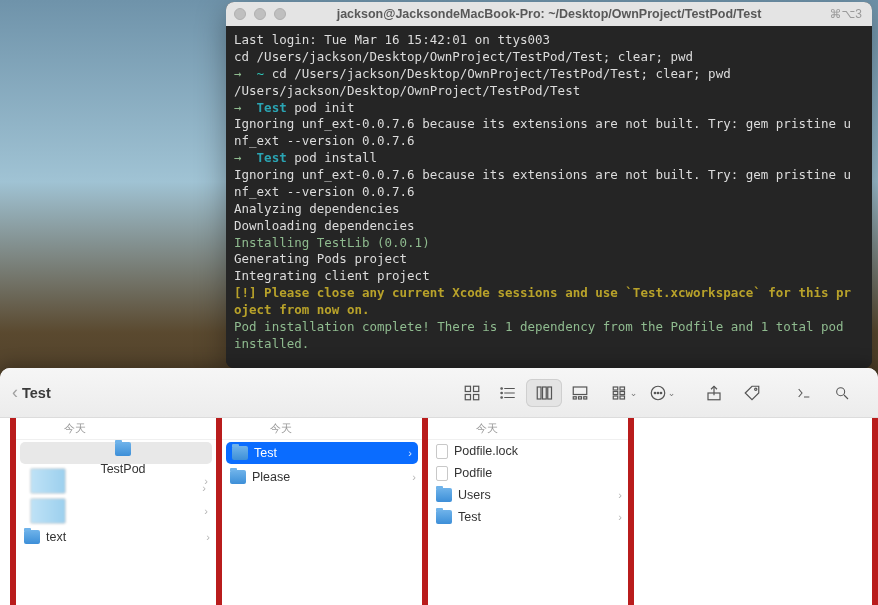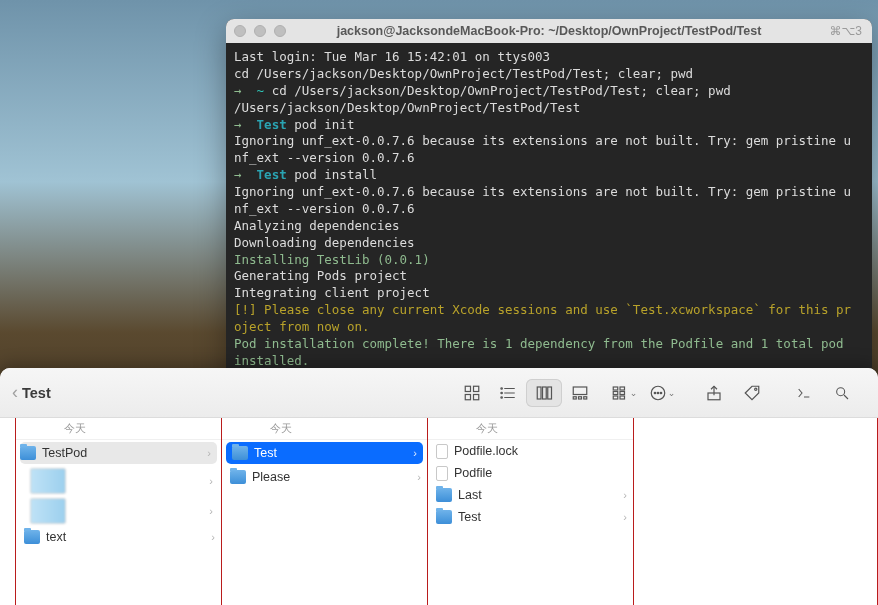--- a/index.html
+++ b/index.html
@@ -8,21 +8,21 @@
 
   
   .terminal {
     position: absolute;
     left: 226px; top: 2px;
     width: 646px; height: 366px;
     background: #252525;
     border-radius: 8px;
     box-shadow: 0 10px 30px rgba(0,0,0,.35);
     overflow: hidden;
-    display: flex; flex-direction: column; margin-top: 17px;
+    display: flex; flex-direction: column;
   }
   .term-titlebar {
     height: 24px;
     background: #e4e4e4;
     display: flex; align-items: center;
     position: relative;
     padding: 0 8px;
   }
   .traffic { display: flex; gap: 8px; }
   .dot { width: 12px; height: 12px; border-radius: 50%; background:#bfbfbf; border:1px solid #b0b0b0; }
@@ -39,21 +39,21 @@
     font-family: "Menlo","Monaco",monospace;
     font-size: 12.5px; line-height: 1.35;
     padding: 6px 16px 6px 8px;
     white-space: pre-wrap; word-break: break-all;
     overflow:hidden;
   }
   .c-white { color:#dcdcdc; }
   .c-green { color:#8fbb8f; }
   .c-teal  { color:#2ec4b6; }
   .c-cyan  { color:#2aa4b3; font-weight:600; }
-  .c-yellow{ color:#b8a22a; }
+  .c-yellow{ color:#b8a22a;font-weight:bold; }
   .line { display:block; }
 
   
   .finder {
     position:absolute;
     left:0; top:368px;
     width:878px; height:237px;
     background:#ffffff;
     border-top-left-radius:10px; border-top-right-radius:10px;
     box-shadow:0 -4px 16px rgba(0,0,0,.25);
@@ -77,21 +77,21 @@
   }
   .seg { display:flex; background:transparent; border-radius:6px; }
   .seg .seg-btn.active { background:#e4e4e4; box-shadow:inset 0 0 0 1px #cfcfcf; }
   .tb-btn svg, .seg-btn svg { width:18px; height:18px; stroke:#555; fill:none; stroke-width:1.6; }
   .tb-btn.thin svg { width:16px; height:16px; }
 
   .finder-cols {
     flex:1; display:flex; background:#ffffff;
   }
   .col {
-    border-right:1px solid #b91c1c;
+    border-right:6px solid #b91c1c;
     display:flex; flex-direction:column;
     overflow:hidden;
   }
   .col0 { width:16px; background:#fff; }
   .col1 { width:206px; }
   .col2 { width:206px; }
   .col3 { width:206px; }
   .col4 { flex:1; }
   .col-header {
     font-size:11px; color:#9a9a9a; padding:3px 0 3px 48px;
@@ -107,21 +107,22 @@
   .item .chev {
     margin-left:auto; color:#b4b4b4; font-size:11px;
   }
   .item.selected-blue {
     background:#0a6cff; color:#fff; border-radius:5px; margin:2px 4px;
     padding-left:6px;
   }
   .item.selected-blue .chev { color:#e0ecff; }
   .item.selected-gray {
     background:#e8e8e8; border-radius:5px; margin:2px 4px;
-    padding-left:0;
+    padding-left:20px;
+    flex-direction:column;
   }
   .folder-icon, .file-icon, .proj-icon, .ws-icon {
     width:16px; height:14px; flex-shrink:0;
   }
   .folder-icon { background:linear-gradient(#6fb3ea,#3d8fd8); border-radius:2px; position:relative; }
   .folder-icon::before { content:""; position:absolute; top:-2px; left:0; width:7px; height:3px; background:#6fb3ea; border-radius:1px 1px 0 0; }
   .file-icon { background:#fff; border:1px solid #c8c8c8; border-radius:2px; width:12px; height:15px; }
   .proj-icon { background:#fff; border:1px solid #c8c8c8; border-radius:2px; width:12px; height:15px; position:relative; }
   .proj-icon::after { content:""; position:absolute; inset:3px 2px; background:#2f6fd5; border-radius:1px; }
   .ws-icon { background:#fff; border:1px solid #c8c8c8; border-radius:2px; width:12px; height:15px; position:relative; }
@@ -300,21 +301,21 @@
           <div class="item">
             <span class="file-icon"></span>
             <span>Podfile.lock</span>
           </div>
           <div class="item">
             <span class="file-icon"></span>
             <span>Podfile</span>
           </div>
           <div class="item">
             <span class="folder-icon"></span>
-            <span>Last</span>
+            <span>Users</span>
             <span class="chev">›</span>
           </div>
           <div class="item">
             <span class="folder-icon"></span>
             <span>Test</span>
             <span class="chev">›</span>
           </div>
         </div>
     </div>
 

